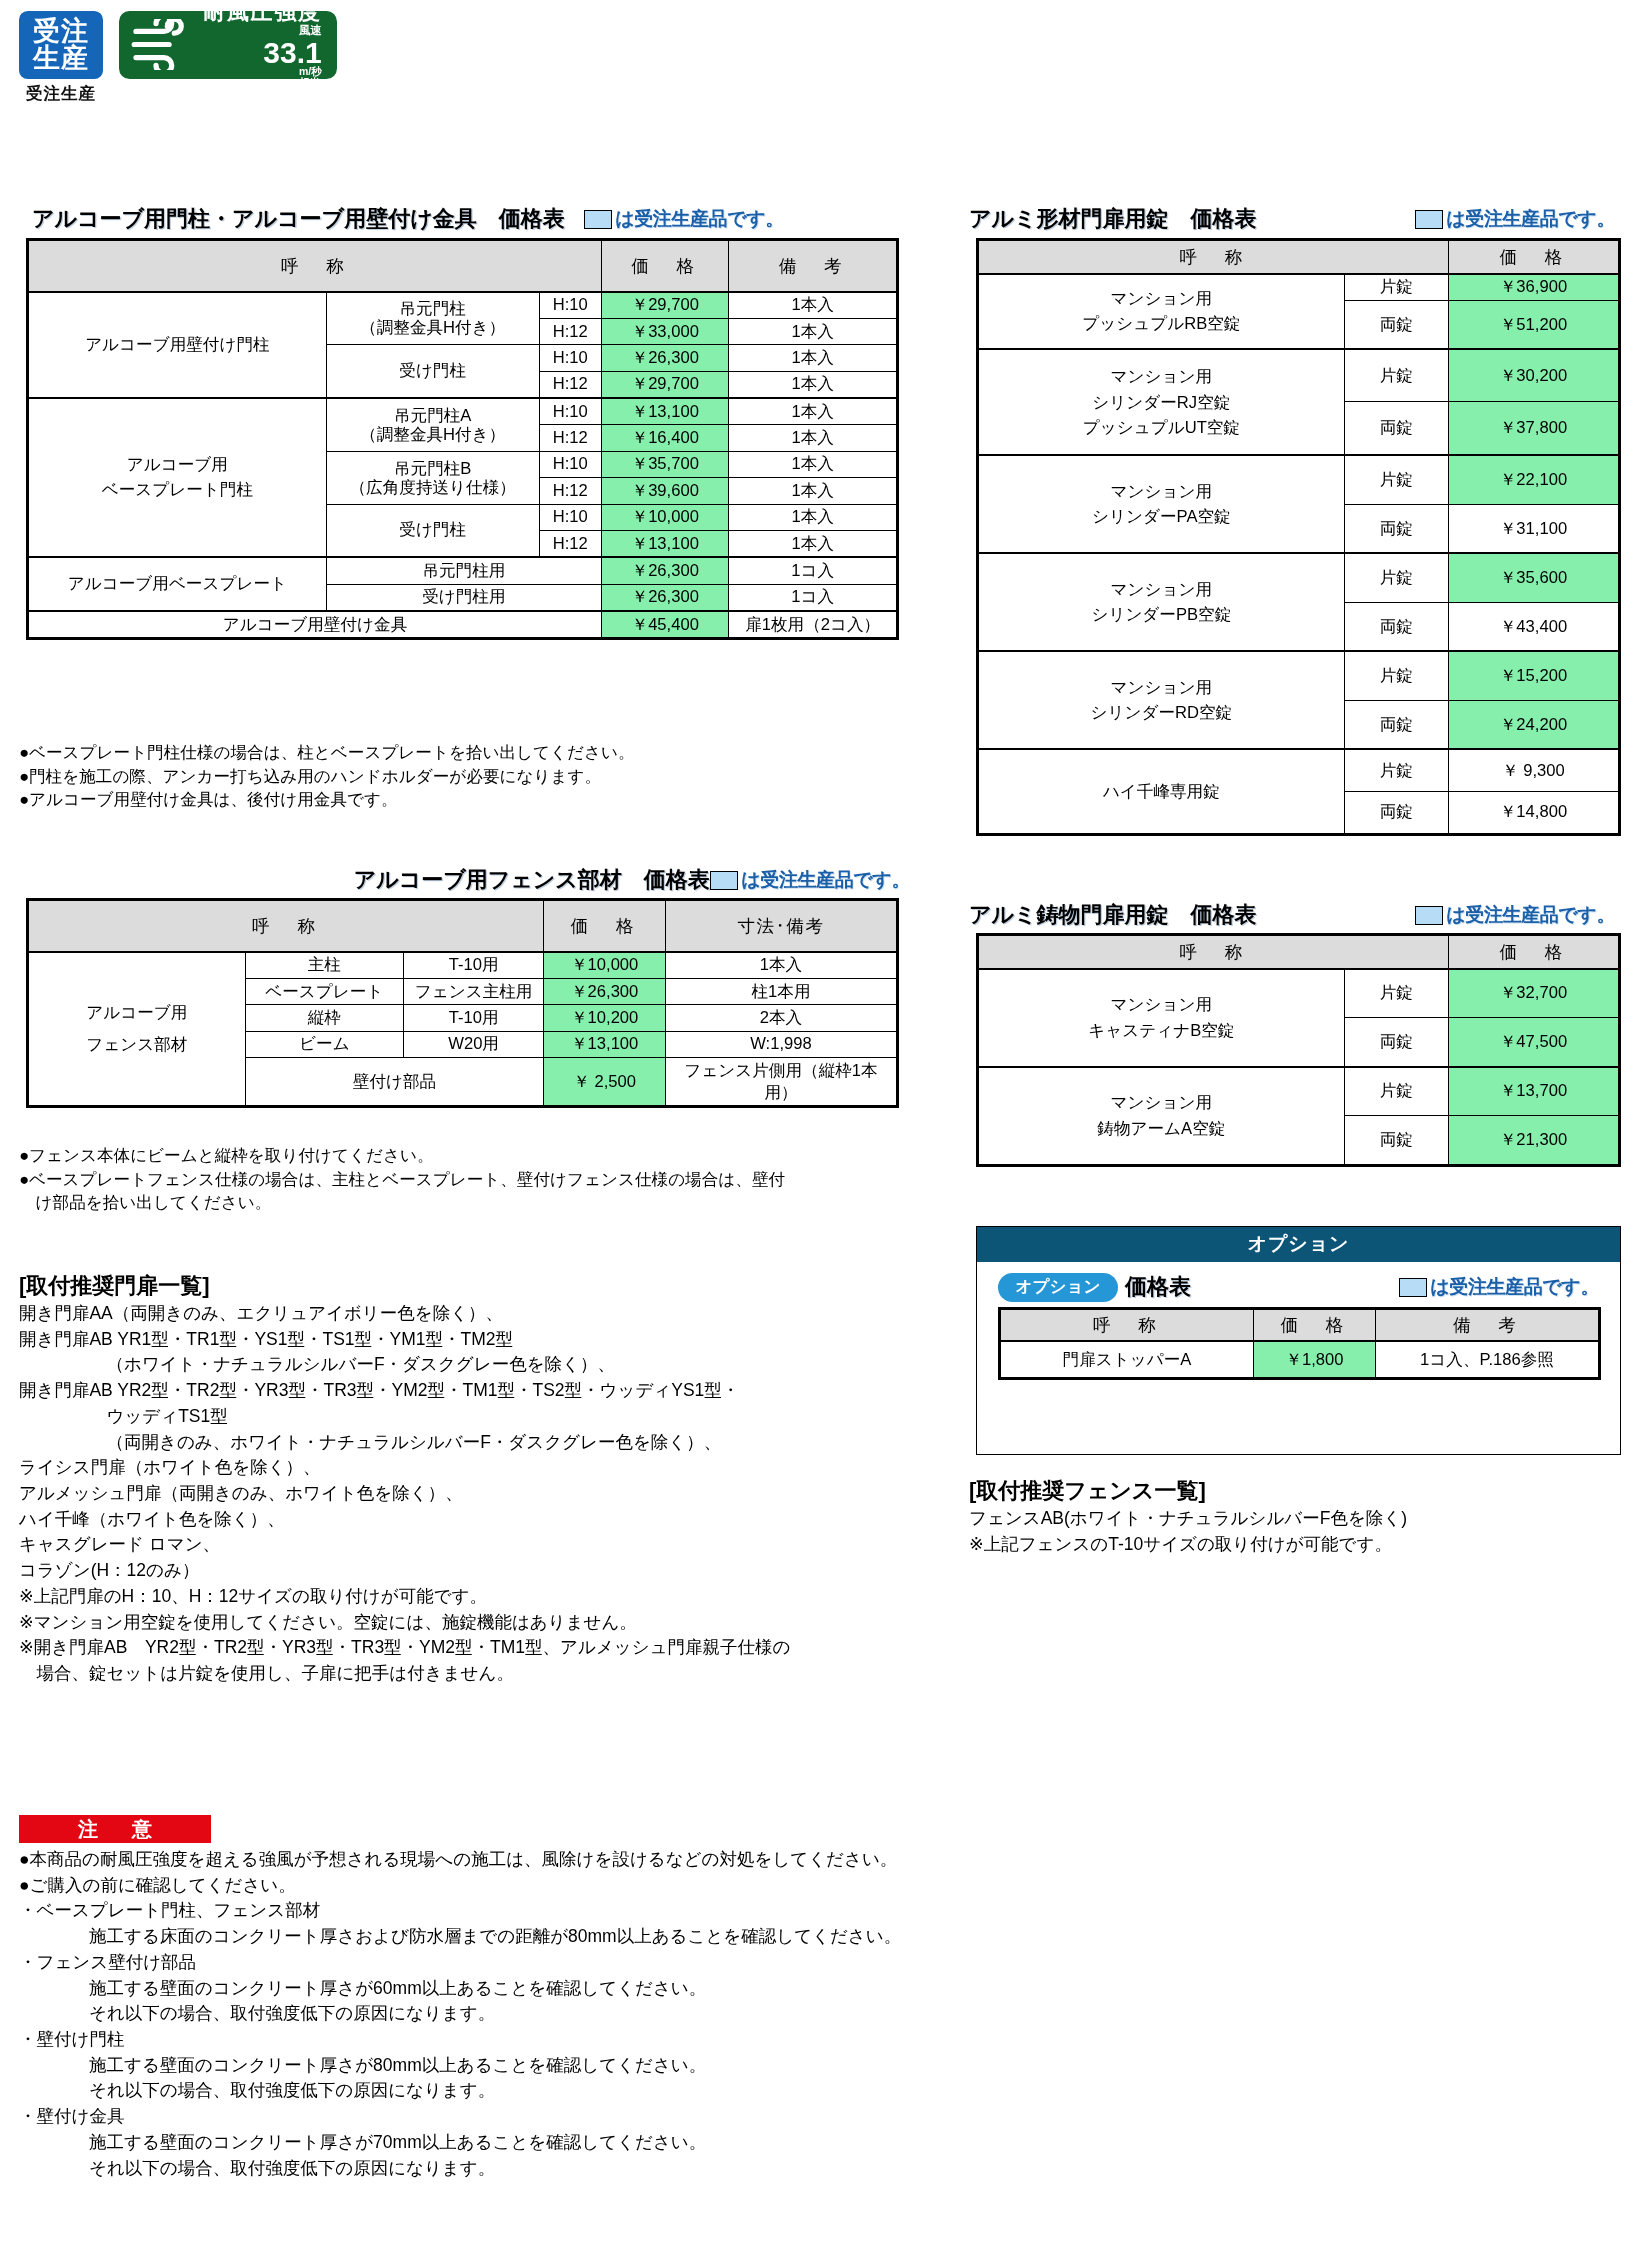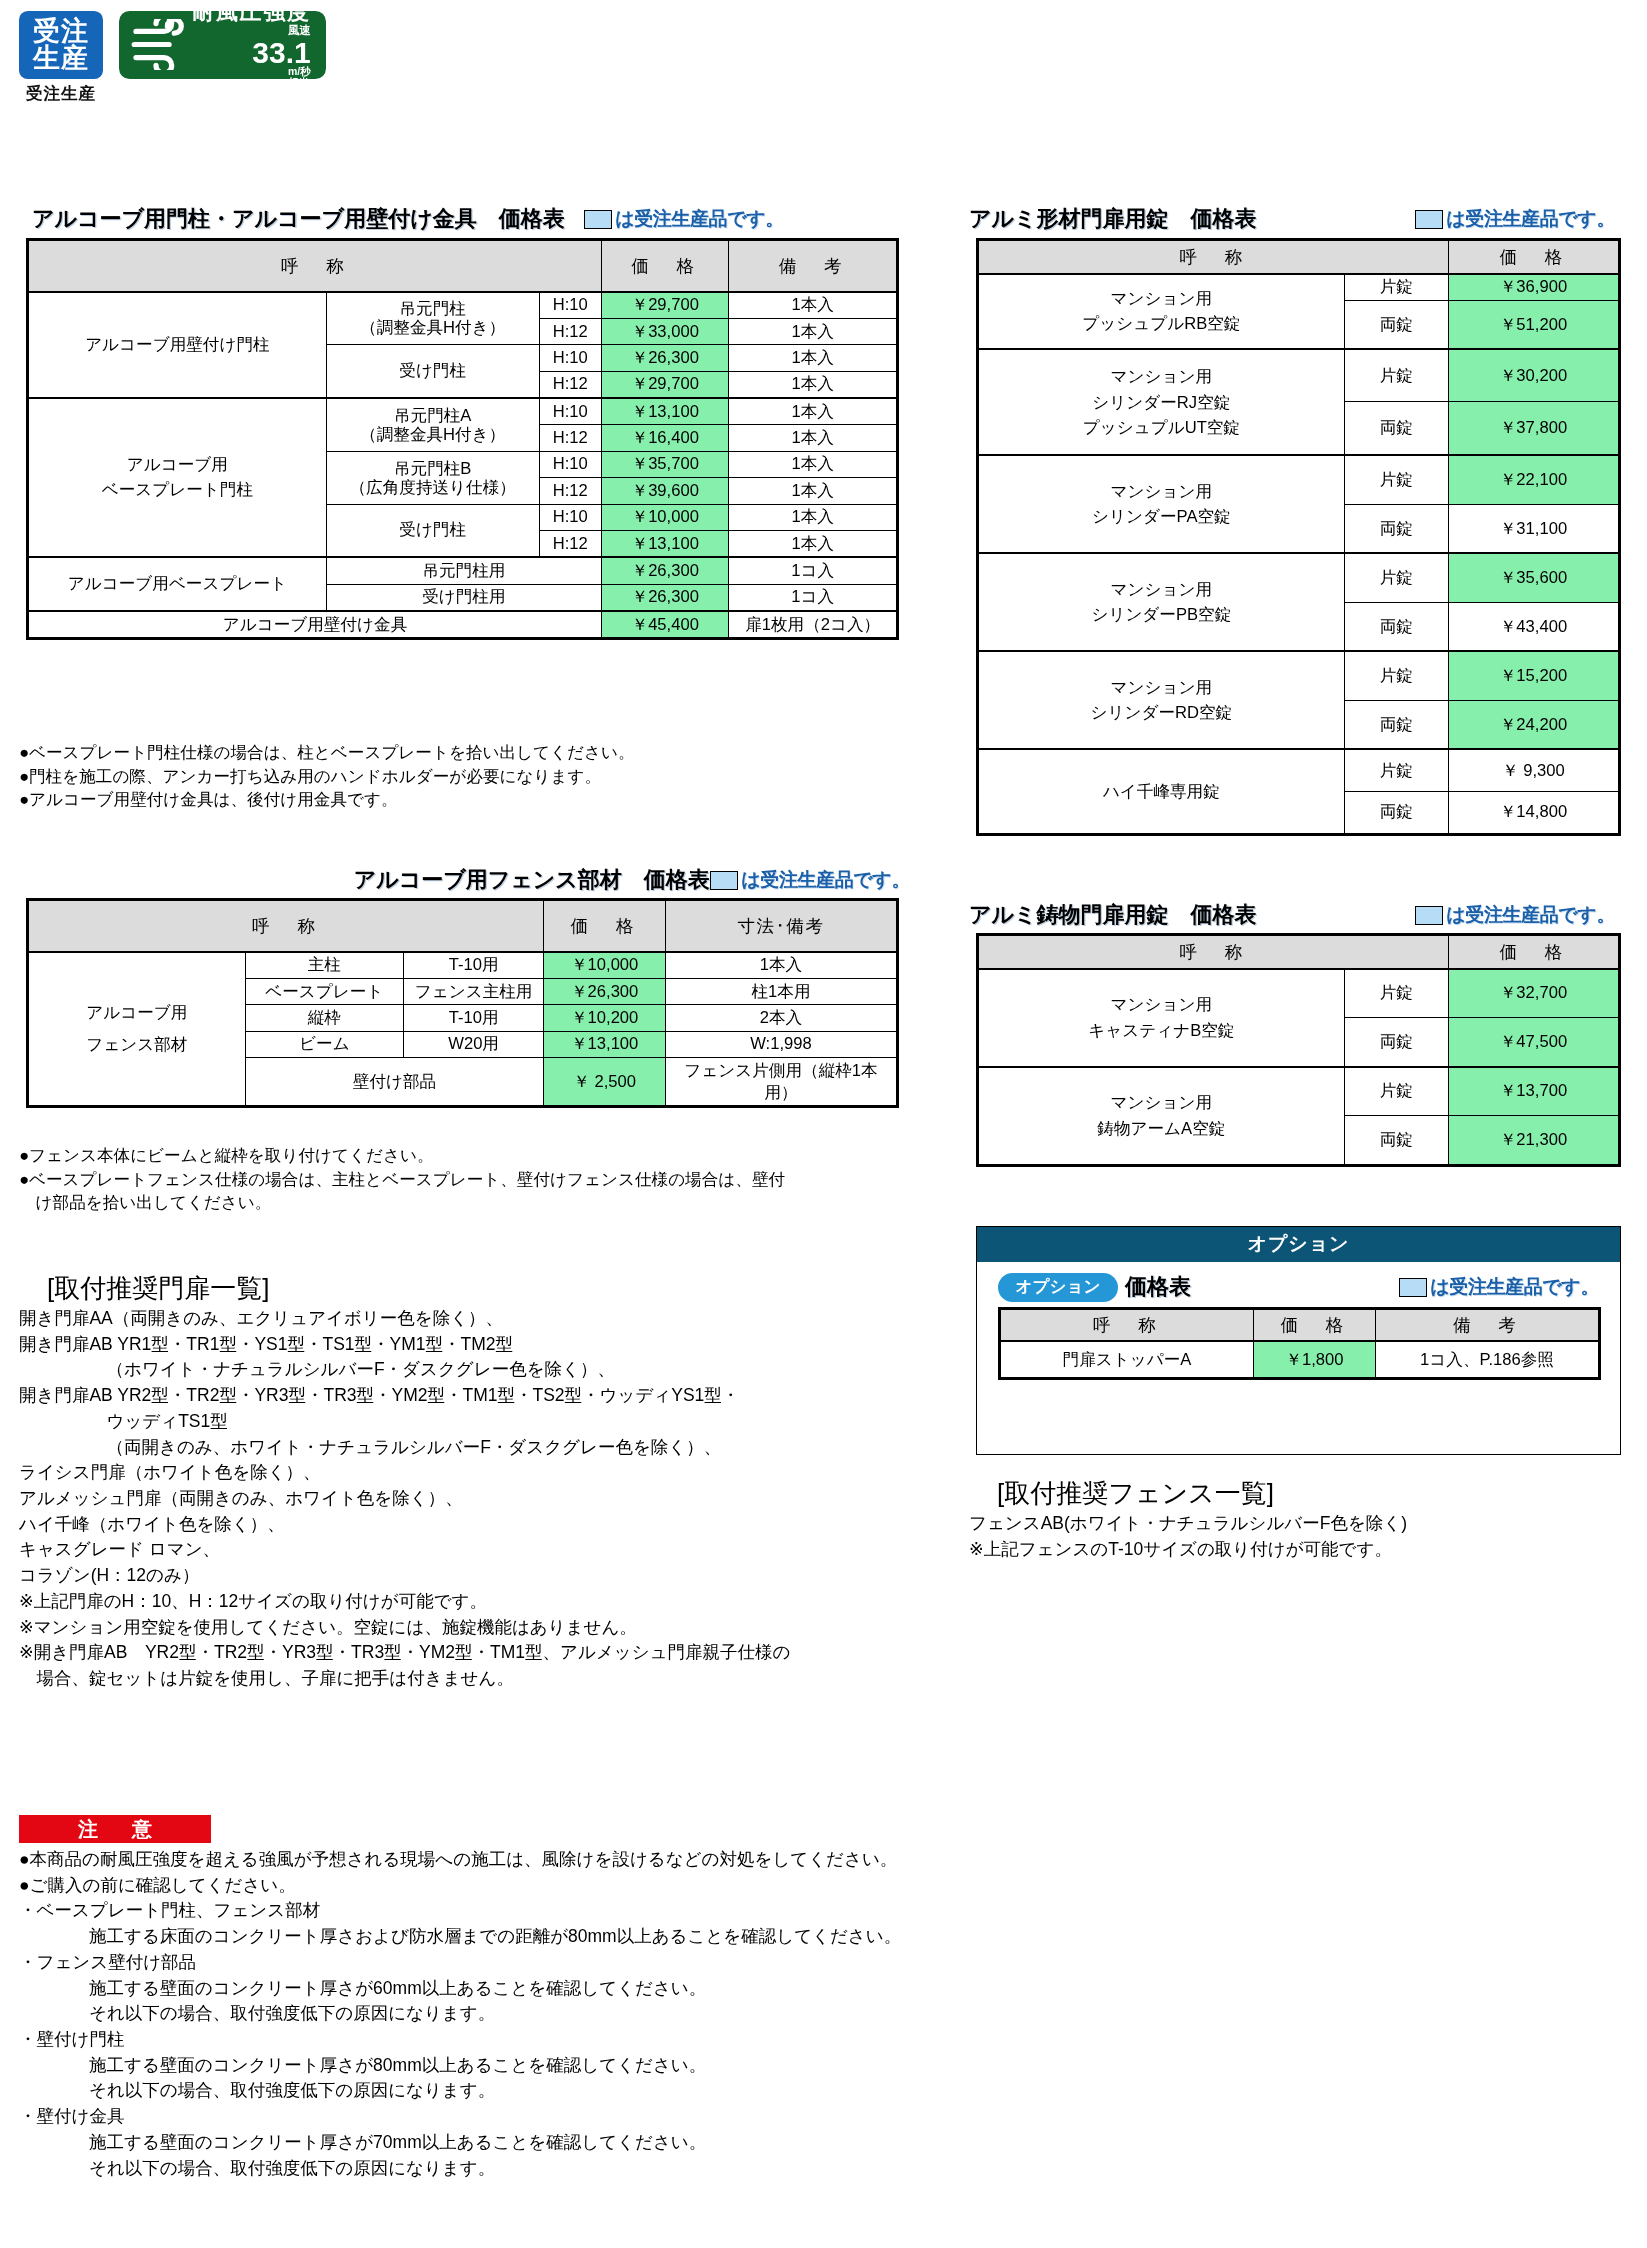--- a/index.html
+++ b/index.html
@@ -19,21 +19,21 @@
   .order-badge {
     background:#1565b8; color:#fff; border-radius:8.7px;
     width:84px; height:68px; display:flex; flex-direction:column;
     align-items:center; justify-content:center; line-height:1.0;
     font-weight:bold; font-size:27px; letter-spacing:0.9px;
   }
   .order-badge span { display:block; }
   .order-badge-cap { font-size:16.6px; font-weight:bold; color:#111; margin-top:4.4px; letter-spacing:0.9px;}
   .wind-badge {
     background:#12672f; color:#fff; border-radius:10.5px;
-    height:68px; padding:3.5px 15.7px 3.5px 10.5px; display:flex; align-items:center; gap:2px;
+    height:68px; padding:3.5px 15.7px 3.5px 10.5px; display:flex; align-items:center; gap:13px;
   }
   .wind-icon { width:61px; height:51px; }
   .wind-text { display:flex; flex-direction:column; justify-content:center; line-height:1; }
   .wind-title { font-size:22px; font-weight:bold; letter-spacing:1.7px; }
   .wind-sub { display:flex; align-items:flex-end; gap:1.7px; margin-top:2.6px;flex-direction:column;}
   .wind-sub .lbl { font-size:11.4px; font-weight:bold; padding-bottom:2.6px; }
   .wind-sub .val { font-size:30px; font-weight:bold; line-height:.8; }
   .wind-sub .unit { display:flex; flex-direction:column; font-size:10.5px; font-weight:bold; line-height:1.05; }
 
   
@@ -55,21 +55,21 @@
   .sm { font-size:15px; }
 
   .outer { border:2.6px solid #000; }
 
   
   .notes { font-size:16.6px; line-height:1.42; }
   .notes div { white-space:nowrap; }
 
   
   .blk { font-size:17.5px; line-height:1.47; white-space:nowrap; }
-  .blk-h { font-size:26px; font-weight:normal; letter-spacing:0px;margin-left:28px; }
+  .blk-h { font-size:22px; font-weight:bold; letter-spacing:0px; }
 
   
   .caution-bar {
     background:#e30613; color:#fff; font-weight:bold; font-size:20px;
     width:192px; height:28px; display:flex; align-items:center; justify-content:center;
     letter-spacing:7px; padding-left:7px;
   }
 
   
   .opt-outer { border:1.7px solid #000; background:#fff; }

